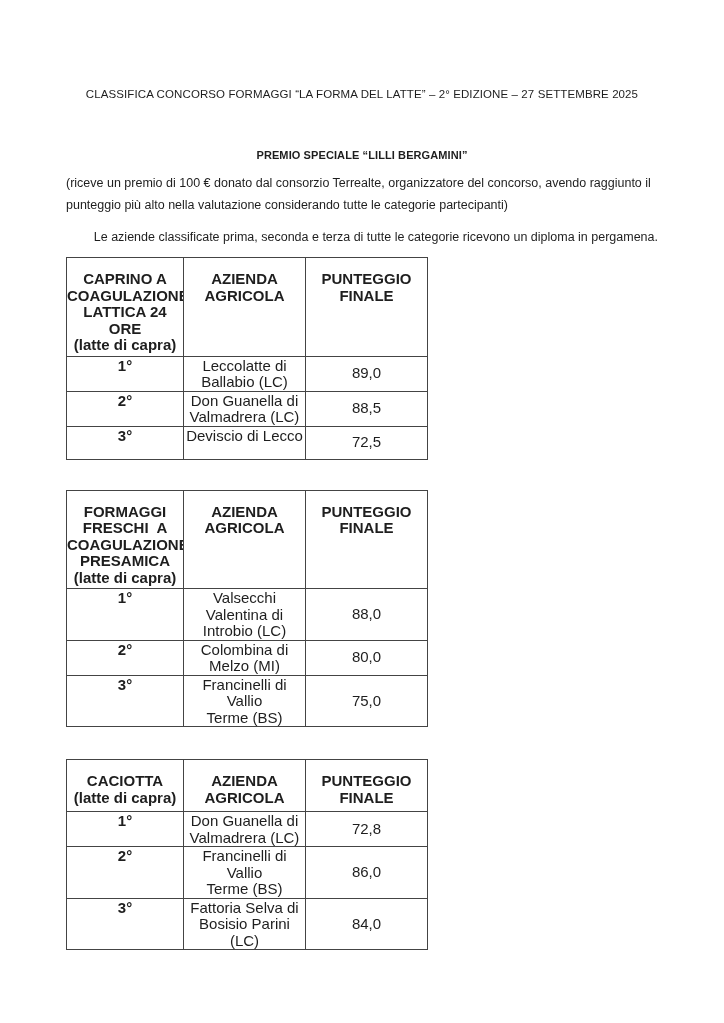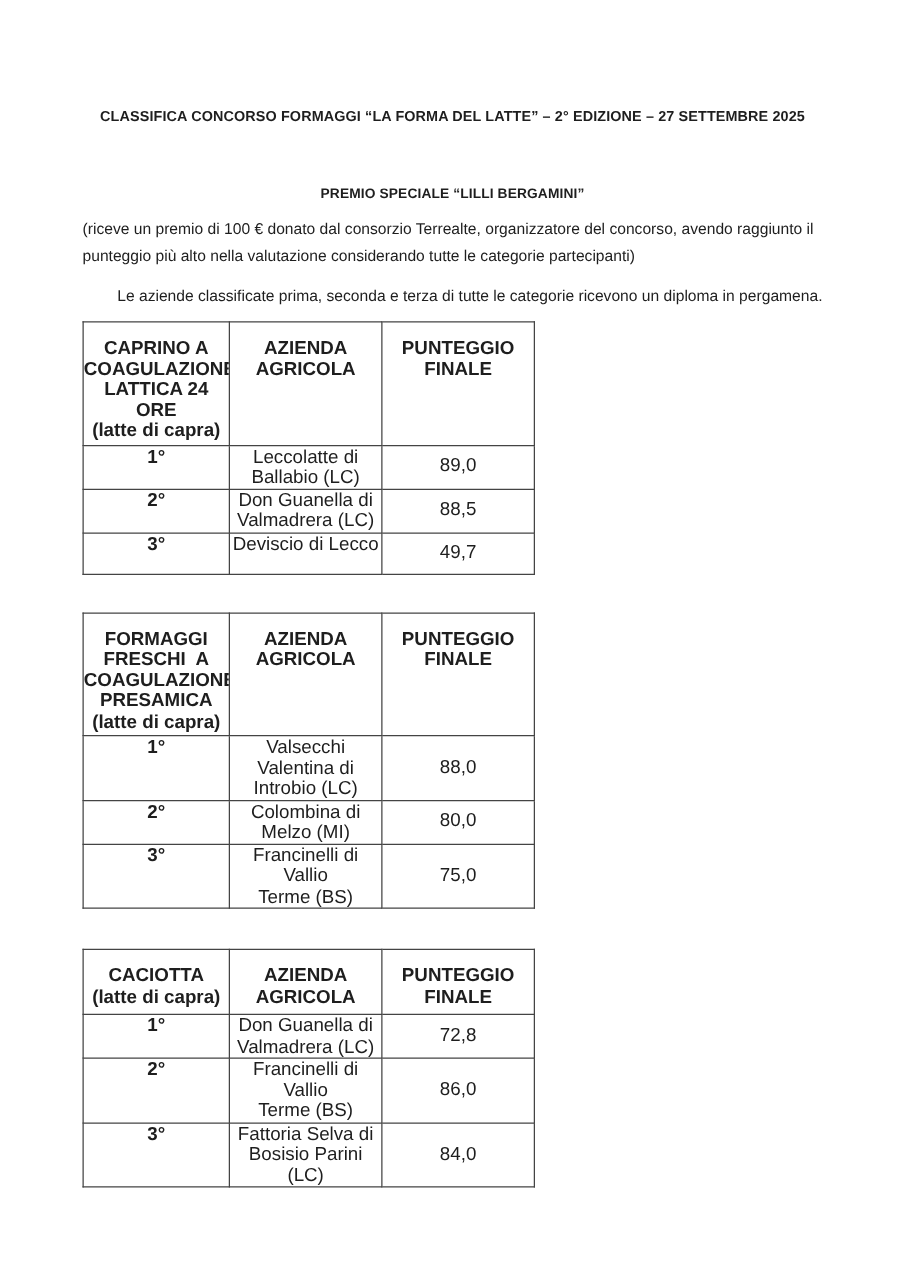--- a/index.html
+++ b/index.html
@@ -12,21 +12,21 @@
   body{
     width:724px;height:1023px;background:#ffffff;color:var(--text);
     font-family:"Liberation Sans","DejaVu Sans",sans-serif;
   }
   .page{
     position:relative;width:724px;height:1023px;overflow:hidden;background:#ffffff;
   }
   .doc{padding:87px 66px 0 66px;}
 
   .title{
-    font-size:11.5px;font-weight:700;text-align:center;line-height:15px;letter-spacing:.1px;
+    font-size:11.5px;font-weight:400;text-align:center;line-height:15px;letter-spacing:.1px;
   }
   .h-premio{
     margin-top:44px;font-size:11px;font-weight:700;text-align:center;line-height:18px;letter-spacing:.1px;
   }
   .h-winner{
     margin-top:13px;font-size:14px;font-weight:700;text-align:center;line-height:18px;color:var(--accent-red);
   }
   .h-score{
     margin-top:14px;font-size:14px;font-weight:700;text-align:center;line-height:18px;color:var(--accent-red);
   }
@@ -99,21 +99,21 @@
           </tr>
           <tr>
             <td class="rank">2°</td>
             <td class="azienda">Don Guanella di
 Valmadrera (LC)</td>
             <td class="punteggio">88,5</td>
           </tr>
           <tr>
             <td class="rank">3°</td>
             <td class="azienda">Deviscio di Lecco</td>
-            <td class="punteggio">49,7</td>
+            <td class="punteggio">72,5</td>
           </tr>
         </tbody>
       </table>
     <table class="results t2">
         <colgroup>
           <col style="width: 117px;">
           <col style="width: 122px;">
           <col style="width: 122px;">
         </colgroup>
         <thead>

